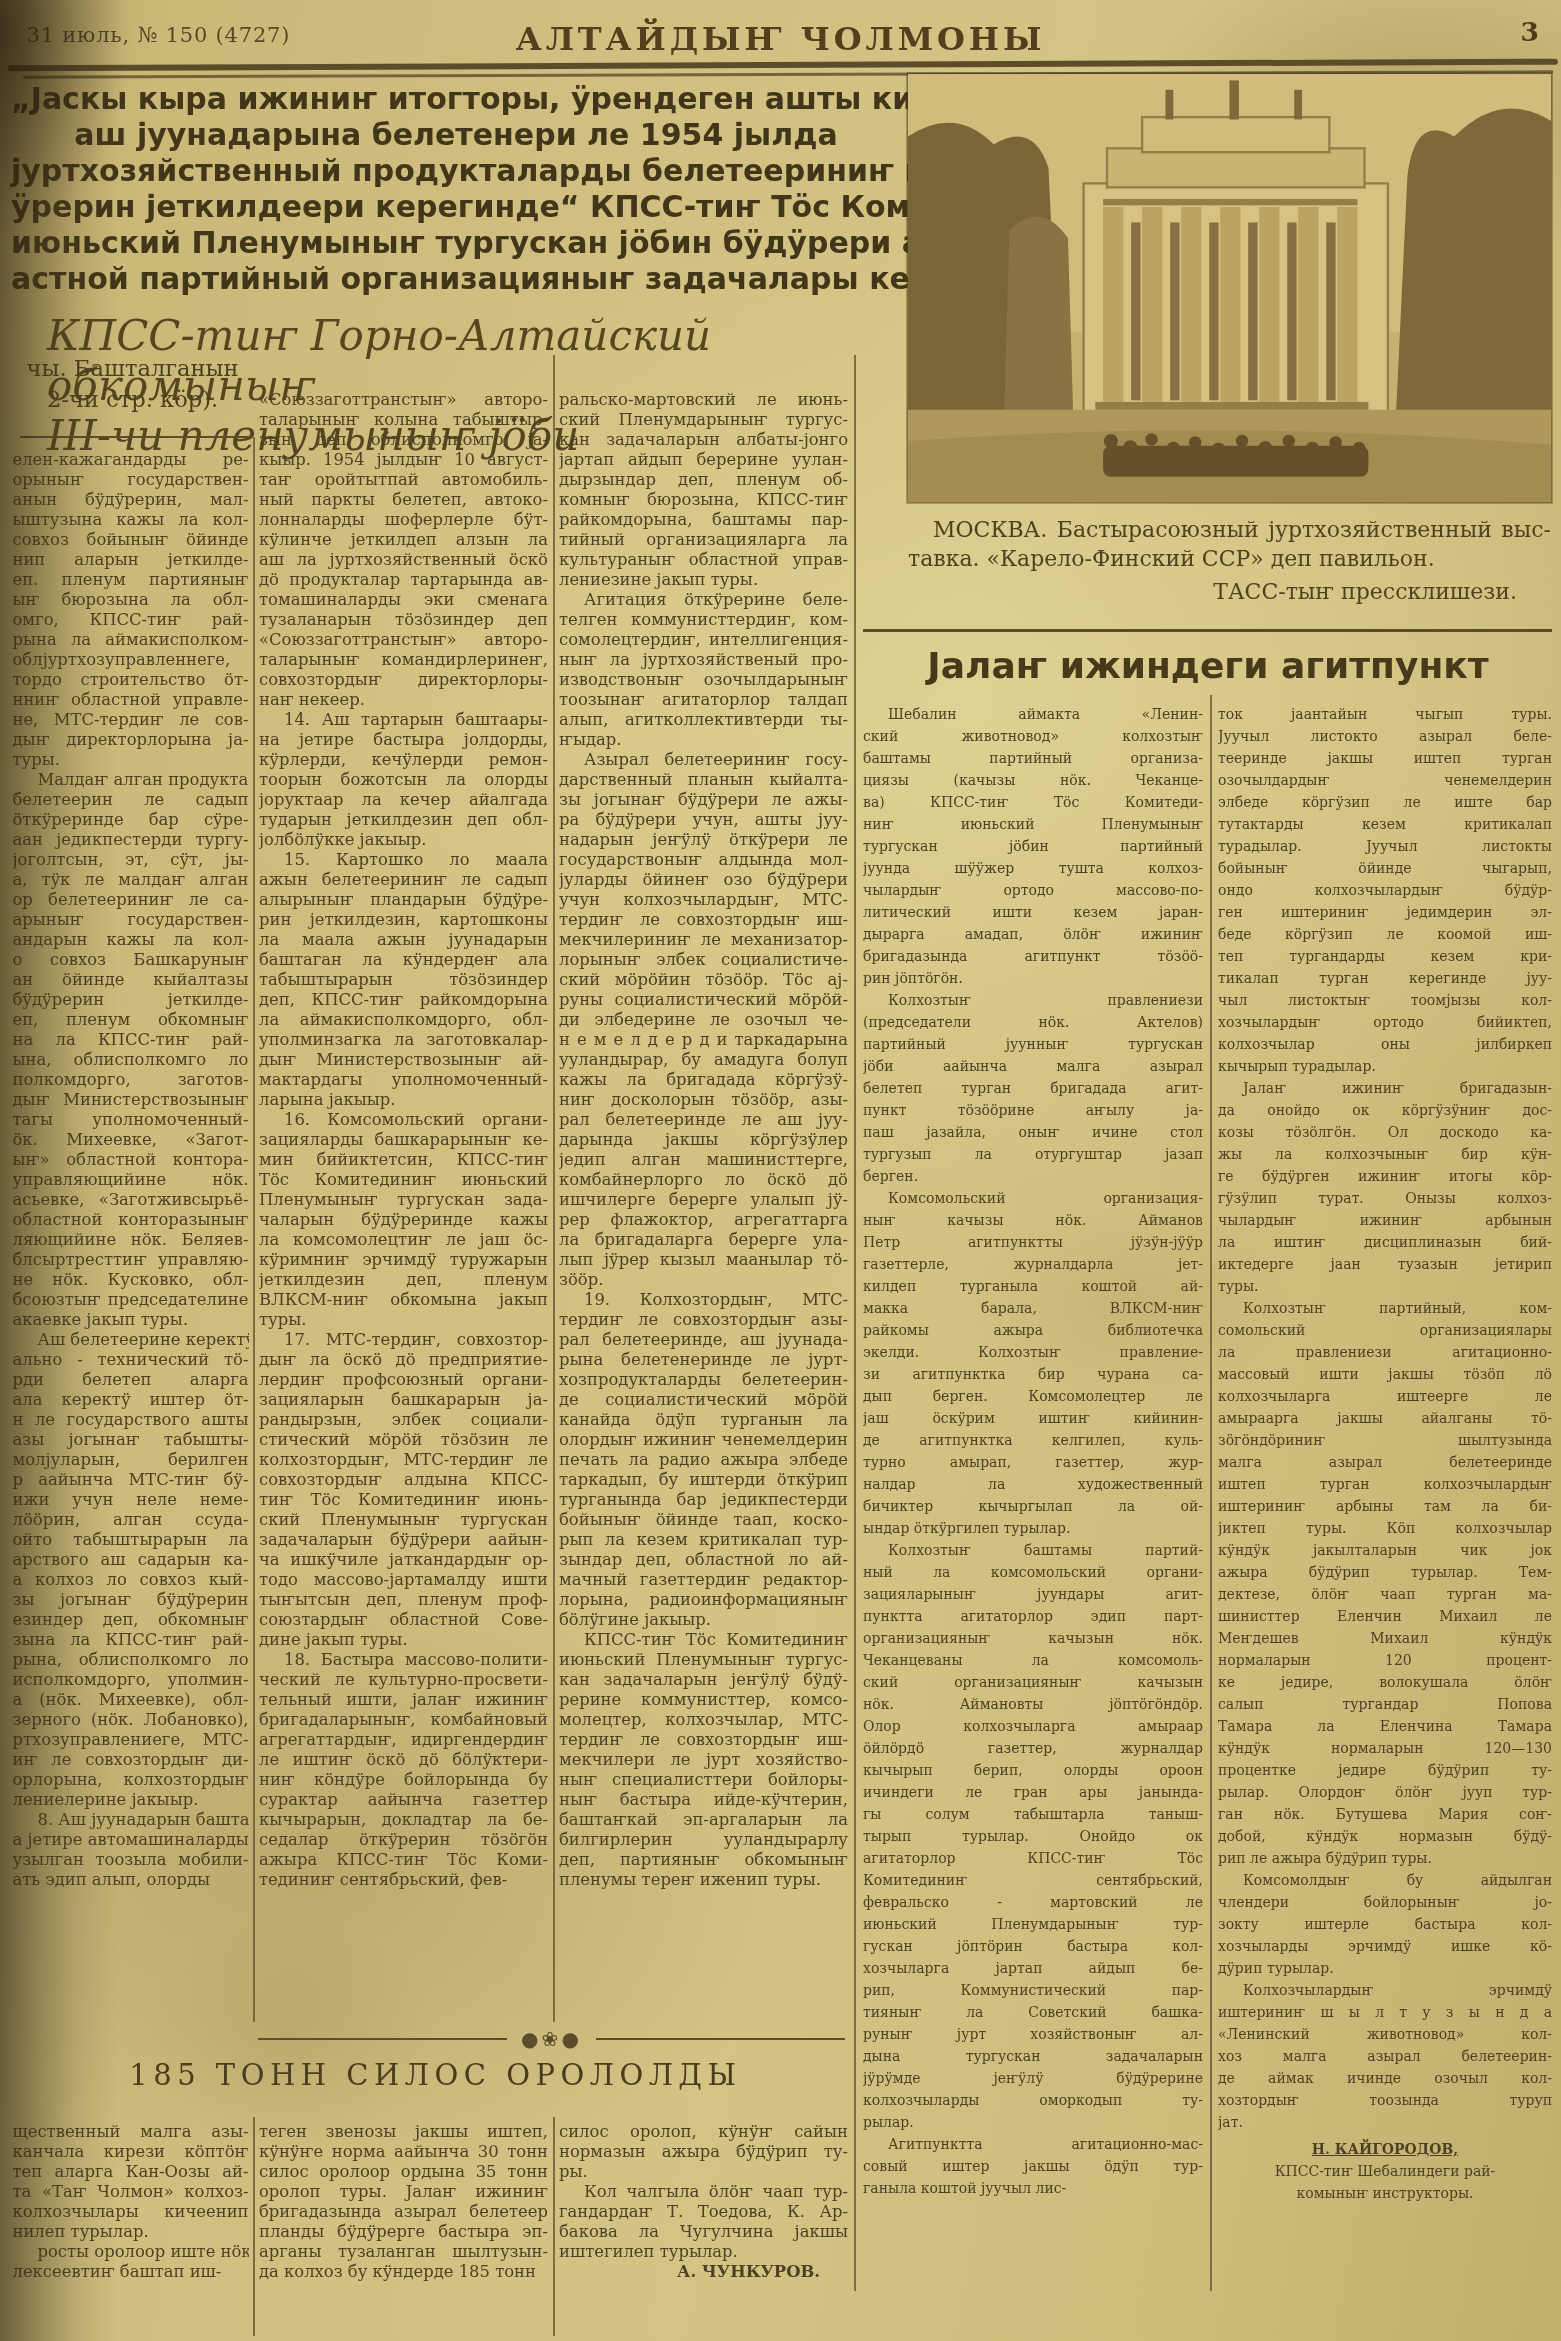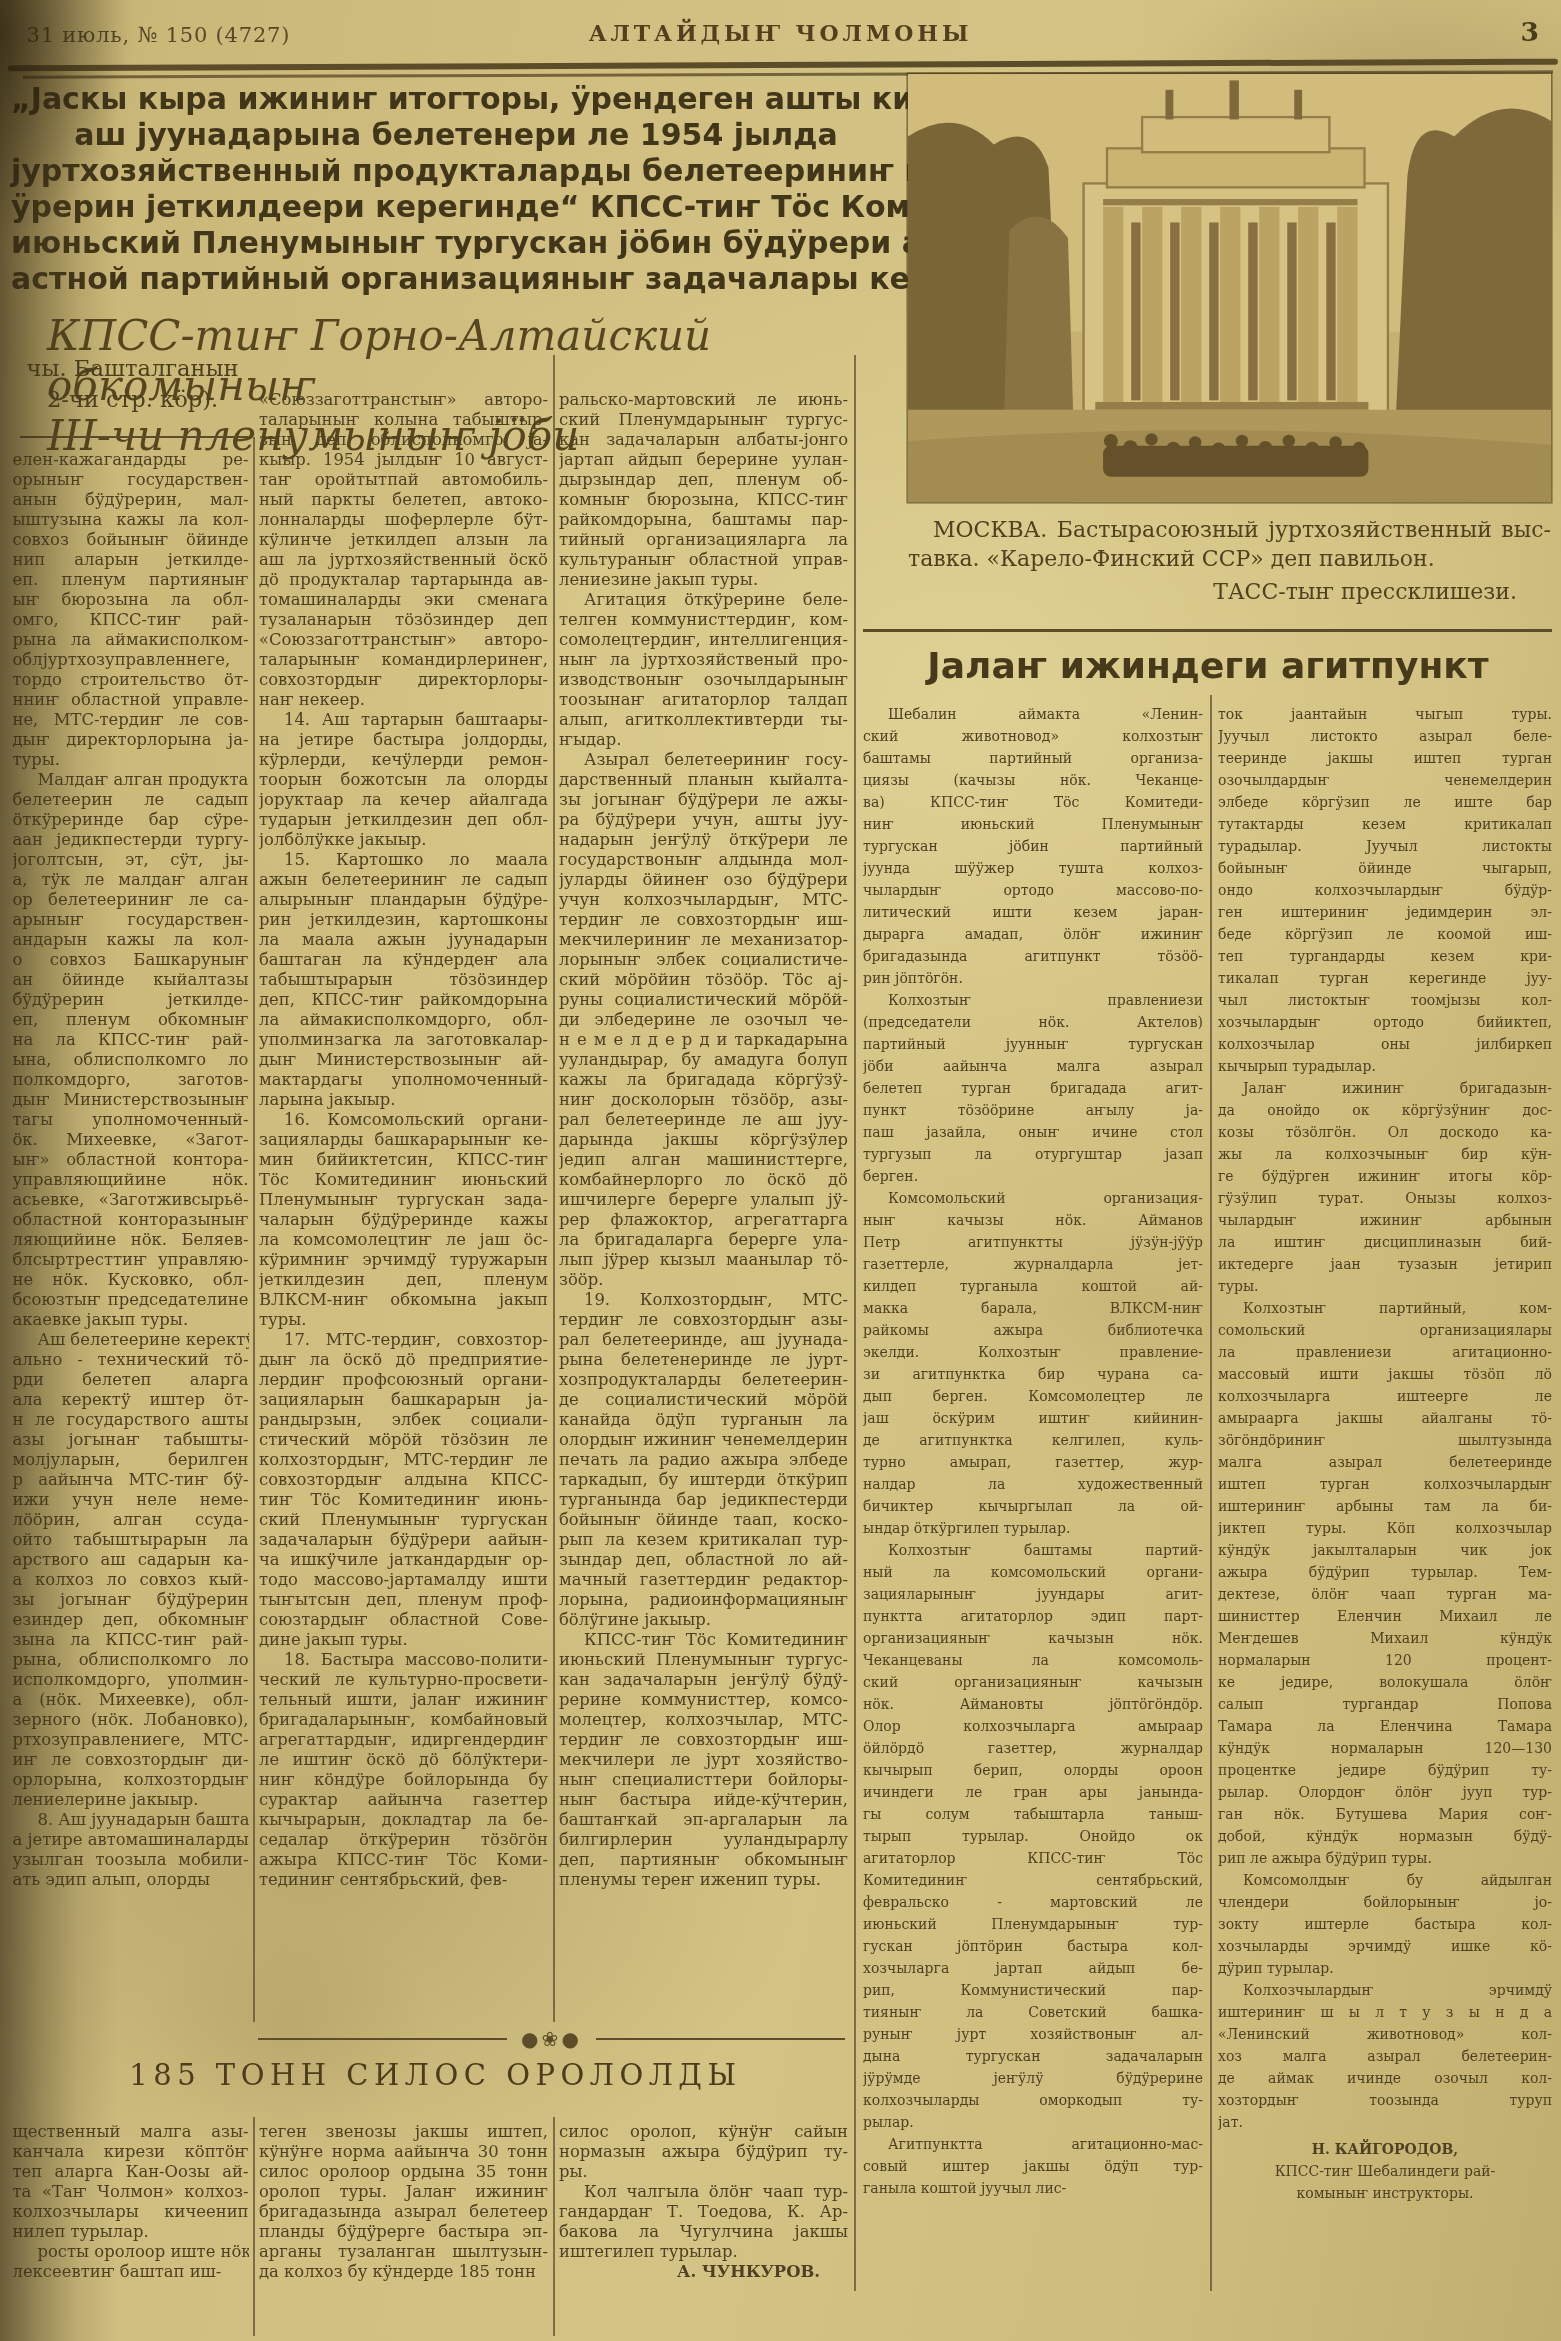--- a/index.html
+++ b/index.html
@@ -11,21 +11,21 @@
       linear-gradient(100deg,#b7a265 0%, #c9b878 8%, #d0bf80 30%, #d3c384 55%, #cdbc7c 80%, #bfae6e 100%);
     font-family:"DejaVu Serif", serif; color:#4e4123;}
   
   .fold{position:absolute;left:0;top:0;width:117px;height:2342px;pointer-events:none;
     background:linear-gradient(90deg, rgba(46,36,16,.62), rgba(64,52,24,.35) 43px, rgba(64,52,24,.12) 78px, rgba(64,52,24,0) 117px);}
   .corner{position:absolute;left:0;top:0;width:203px;height:328px;pointer-events:none;
     background:radial-gradient(ellipse 187px 297px at 0% 10%, rgba(30,22,8,.55), rgba(30,22,8,0) 70%);}
   .stain{position:absolute;pointer-events:none;border-radius:50%;}
 
   .hdr-issue{position:absolute;left:26.5px;top:23.4px;font-size:21px;color:#564827;letter-spacing:0.8px;}
-  .hdr-title{position:absolute;left:0;top:20px;width:1561px;text-align:center;font-size:22px;
+  .hdr-title{position:absolute;left:0;top:20px;width:1561px;text-align:center;font-size:32px;
     font-weight:bold;letter-spacing:3.9px;color:#513f1e;}
   .hdr-page{position:absolute;right:22px;top:15.6px;font-size:26.5px;font-weight:bold;color:#4a3c1c;}
   .rule-h{position:absolute;background:#5c4c2a;}
   .mast1{left:7.8px;top:62px;width:1550px;height:6.2px;transform:rotate(-.25deg);border-radius:3.1px;}
   .mast2{left:23.4px;top:73px;width:1530px;height:3.1px;transform:rotate(-.2deg);opacity:.8;}
 
   .headline{position:absolute;left:11px;top:81px;width:890px;font-family:"DejaVu Sans",sans-serif;
     font-weight:bold;color:#42361a;font-size:30px;line-height:36px;}
   .hline{white-space:nowrap;text-align:justify;}
   .hline{text-align-last:justify;}
@@ -40,21 +40,21 @@
   .note{position:absolute;left:15.6px;top:353px;width:234px;font-size:22.6px;line-height:31px;color:#4c3f1f;}
   .note div{text-align:center;}
 
   .col{position:absolute;font-size:16.4px;line-height:20px;color:#4e4123;}
   .rcol{font-size:14px;line-height:22px;}
   .ln{white-space:nowrap;overflow:hidden;}
   .ln.j{text-align:justify;text-align-last:justify;}
   .para.ind .ln:first-child{text-indent:25px;}
   .para{margin:0;}
   .para.byline-name{font-weight:bold;text-align:center;margin-top:4.7px;}
-  .para.byline-name .ln{text-align:center;text-align-last:center;}
+  .para.byline-name .ln{text-align:center;text-align-last:center;text-decoration:underline;}
   .para.byline-org .ln{text-align:right;text-align-last:center;}
   .para.byline-right .ln{text-align:left;text-align-last:right;padding-right:28px;font-weight:bold;}
 
   .photo{position:absolute;left:908px;top:74px;width:643px;height:428px;
     box-shadow:0 0 0 1.6px rgba(70,56,26,.6), 0 0 14px rgba(60,45,18,.35) inset;}
   .caption{position:absolute;left:908px;top:515px;width:643px;font-size:22px;line-height:29px;color:#50421f;}
   .credit{position:absolute;left:908px;top:579px;width:609px;text-align:right;font-size:22px;color:#50421f;}
 
   .art2-rule{left:863px;top:629px;width:689px;height:3.1px;}
   .art2-title{position:absolute;left:863px;top:645px;width:690px;text-align:center;

